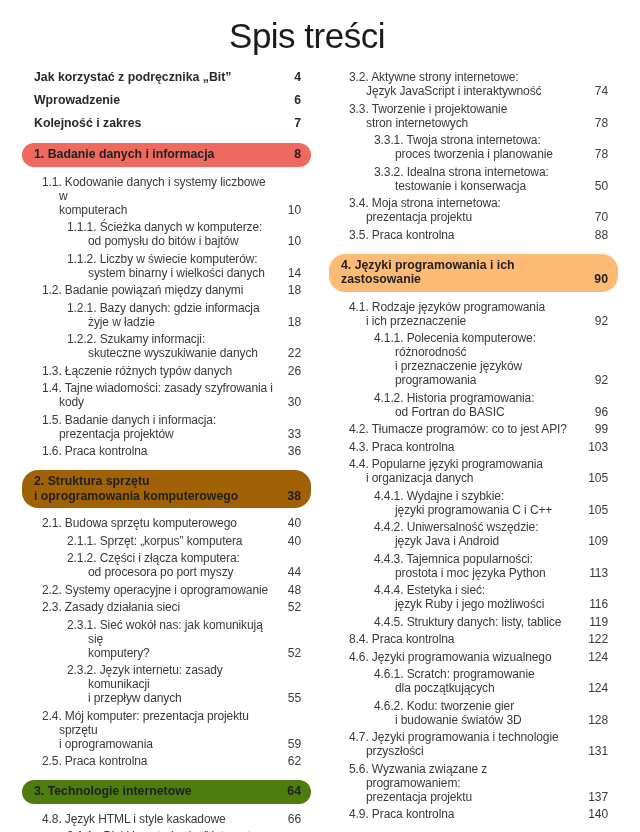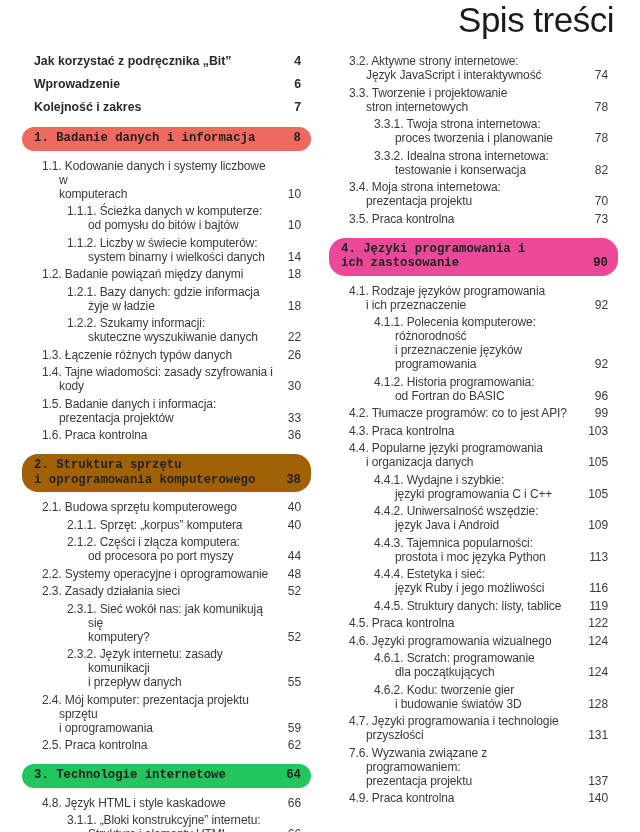--- a/index.html
+++ b/index.html
@@ -1,39 +1,39 @@
 <!DOCTYPE html>
 <html><head>
 <meta charset="utf-8">
 <style>
   * { box-sizing: border-box; }
   html,body { margin:0; padding:0; }
   body {
     width:640px; height:832px; background:#ffffff; overflow:hidden;
     font-family:"Liberation Sans", sans-serif; color:#333333;
   }
-  .header { text-align:right; padding:0 26px 0 0; }
+  .header { text-align:center; padding:16px 26px 0 0; }
   .page-title {
     margin:0; font-size:35px; font-weight:normal; color:#1b1b1b;
     letter-spacing:-0.5px; line-height:40px;
   }
   .cols { display:flex; gap:18px; padding:14px 22px 4px 22px; }
   .col { width:50%; }
 
   .row { display:flex; align-items:flex-end; margin-bottom:3.5px; }
   .txt { flex:1; white-space:pre-line; }
   .page { margin-left:6px; min-width:20px; text-align:right; white-space:nowrap; }
 
   .front {
     font-weight:bold; font-size:12.3px; line-height:15px;
     padding:0 10px 0 12px; margin-bottom:8px; color:#2a2a2a;
   }
   .pill {
     border-radius:16px; font-weight:bold; font-size:12.3px; line-height:14.5px;
-    padding:4px 10px 5px 12px; margin:12px 0 8px 0; color:#222222;font-family:Liberation Mono, monospace;
+    padding:4px 10px 5px 12px; margin:12px 0 8px 0; color:#222222;
   }
   .item {
     font-size:12px; line-height:14px; letter-spacing:-0.1px;
     padding-right:10px; color:#3a3a3a;
   }
   .item.l1 { padding-left:20px; }
   .item.l1 .txt { padding-left:17px; text-indent:-17px; }
   .item.l2 { padding-left:45px; }
   .item.l2 .txt { padding-left:21px; text-indent:-21px; }
 </style>
@@ -146,21 +146,21 @@
       </div>
       <div class="row item l1">
         <span class="txt">2.4. Mój komputer: prezentacja projektu sprzętu
 i oprogramowania</span>
         <span class="page">59</span>
       </div>
       <div class="row item l1">
         <span class="txt">2.5. Praca kontrolna</span>
         <span class="page">62</span>
       </div>
-      <div class="row pill" style="background: #22c55e;">
+      <div class="row pill" style="background: #4d7c0f;">
         <span class="txt">3. Technologie internetowe</span>
         <span class="page">64</span>
       </div>
       <div class="row item l1">
         <span class="txt">4.8. Język HTML i style kaskadowe</span>
         <span class="page">66</span>
       </div>
       <div class="row item l2">
         <span class="txt">3.1.1. „Bloki konstrukcyjne” internetu:
 Struktura i elementy HTML</span>
@@ -179,32 +179,32 @@
         <span class="page">78</span>
       </div>
       <div class="row item l2">
         <span class="txt">3.3.1. Twoja strona internetowa:
 proces tworzenia i planowanie</span>
         <span class="page">78</span>
       </div>
       <div class="row item l2">
         <span class="txt">3.3.2. Idealna strona internetowa:
 testowanie i konserwacja</span>
-        <span class="page">82</span>
+        <span class="page">50</span>
       </div>
       <div class="row item l1">
         <span class="txt">3.4. Moja strona internetowa:
 prezentacja projektu</span>
         <span class="page">70</span>
       </div>
       <div class="row item l1">
         <span class="txt">3.5. Praca kontrolna</span>
-        <span class="page">73</span>
-      </div>
-      <div class="row pill" style="background: #ec4899; gap: 48px;">
+        <span class="page">88</span>
+      </div>
+      <div class="row pill" style="background: #fdba74; gap: 48px;">
         <span class="txt">4. Języki programowania i ich zastosowanie</span>
         <span class="page">90</span>
       </div>
       <div class="row item l1">
         <span class="txt">4.1. Rodzaje języków programowania
 i ich przeznaczenie</span>
         <span class="page">92</span>
       </div>
       <div class="row item l2">
         <span class="txt">4.1.1. Polecenia komputerowe: różnorodność
@@ -247,21 +247,21 @@
       <div class="row item l2">
         <span class="txt">4.4.4. Estetyka i sieć:
 język Ruby i jego możliwości</span>
         <span class="page">116</span>
       </div>
       <div class="row item l2">
         <span class="txt">4.4.5. Struktury danych: listy, tablice</span>
         <span class="page">119</span>
       </div>
       <div class="row item l1">
-        <span class="txt">4.5. Praca kontrolna</span>
+        <span class="txt">8.4. Praca kontrolna</span>
         <span class="page">122</span>
       </div>
       <div class="row item l1">
         <span class="txt">4.6. Języki programowania wizualnego</span>
         <span class="page">124</span>
       </div>
       <div class="row item l2">
         <span class="txt">4.6.1. Scratch: programowanie
 dla początkujących</span>
         <span class="page">124</span>
@@ -270,21 +270,21 @@
         <span class="txt">4.6.2. Kodu: tworzenie gier
 i budowanie światów 3D</span>
         <span class="page">128</span>
       </div>
       <div class="row item l1">
         <span class="txt">4.7. Języki programowania i technologie
 przyszłości</span>
         <span class="page">131</span>
       </div>
       <div class="row item l1">
-        <span class="txt">7.6. Wyzwania związane z programowaniem:
+        <span class="txt">5.6. Wyzwania związane z programowaniem:
 prezentacja projektu</span>
         <span class="page">137</span>
       </div>
       <div class="row item l1">
         <span class="txt">4.9. Praca kontrolna</span>
         <span class="page">140</span>
       </div>
     </div>
 </div>
 

